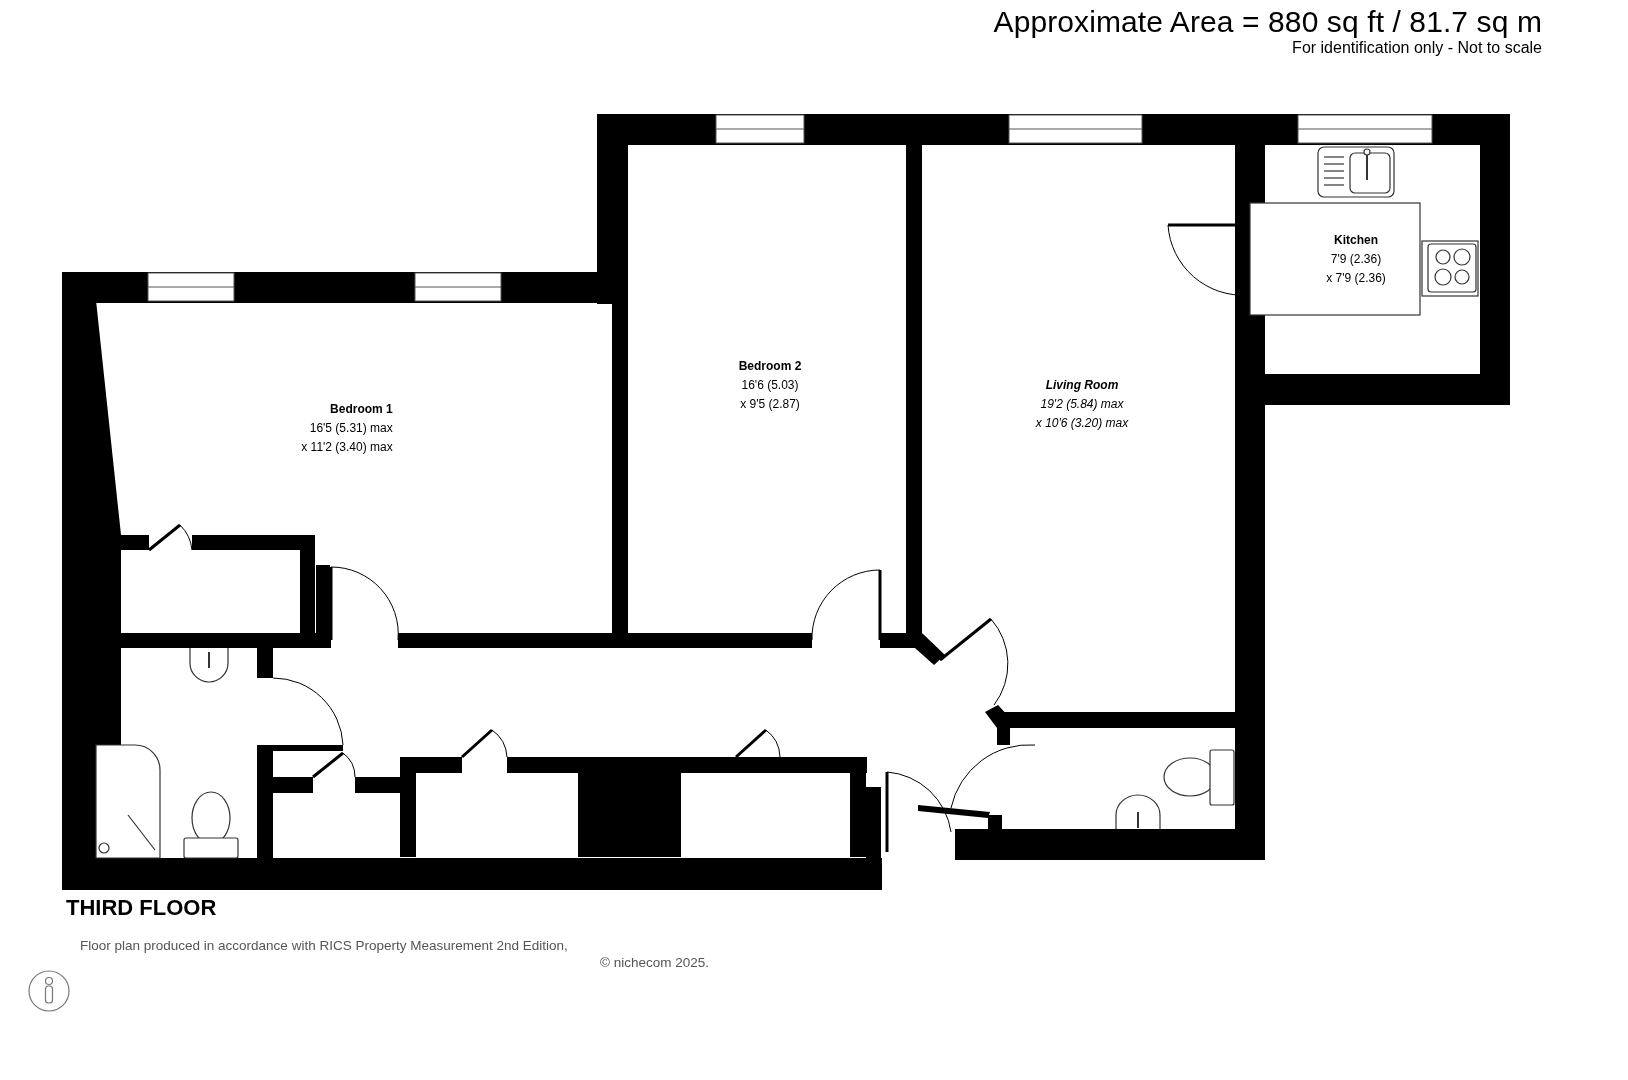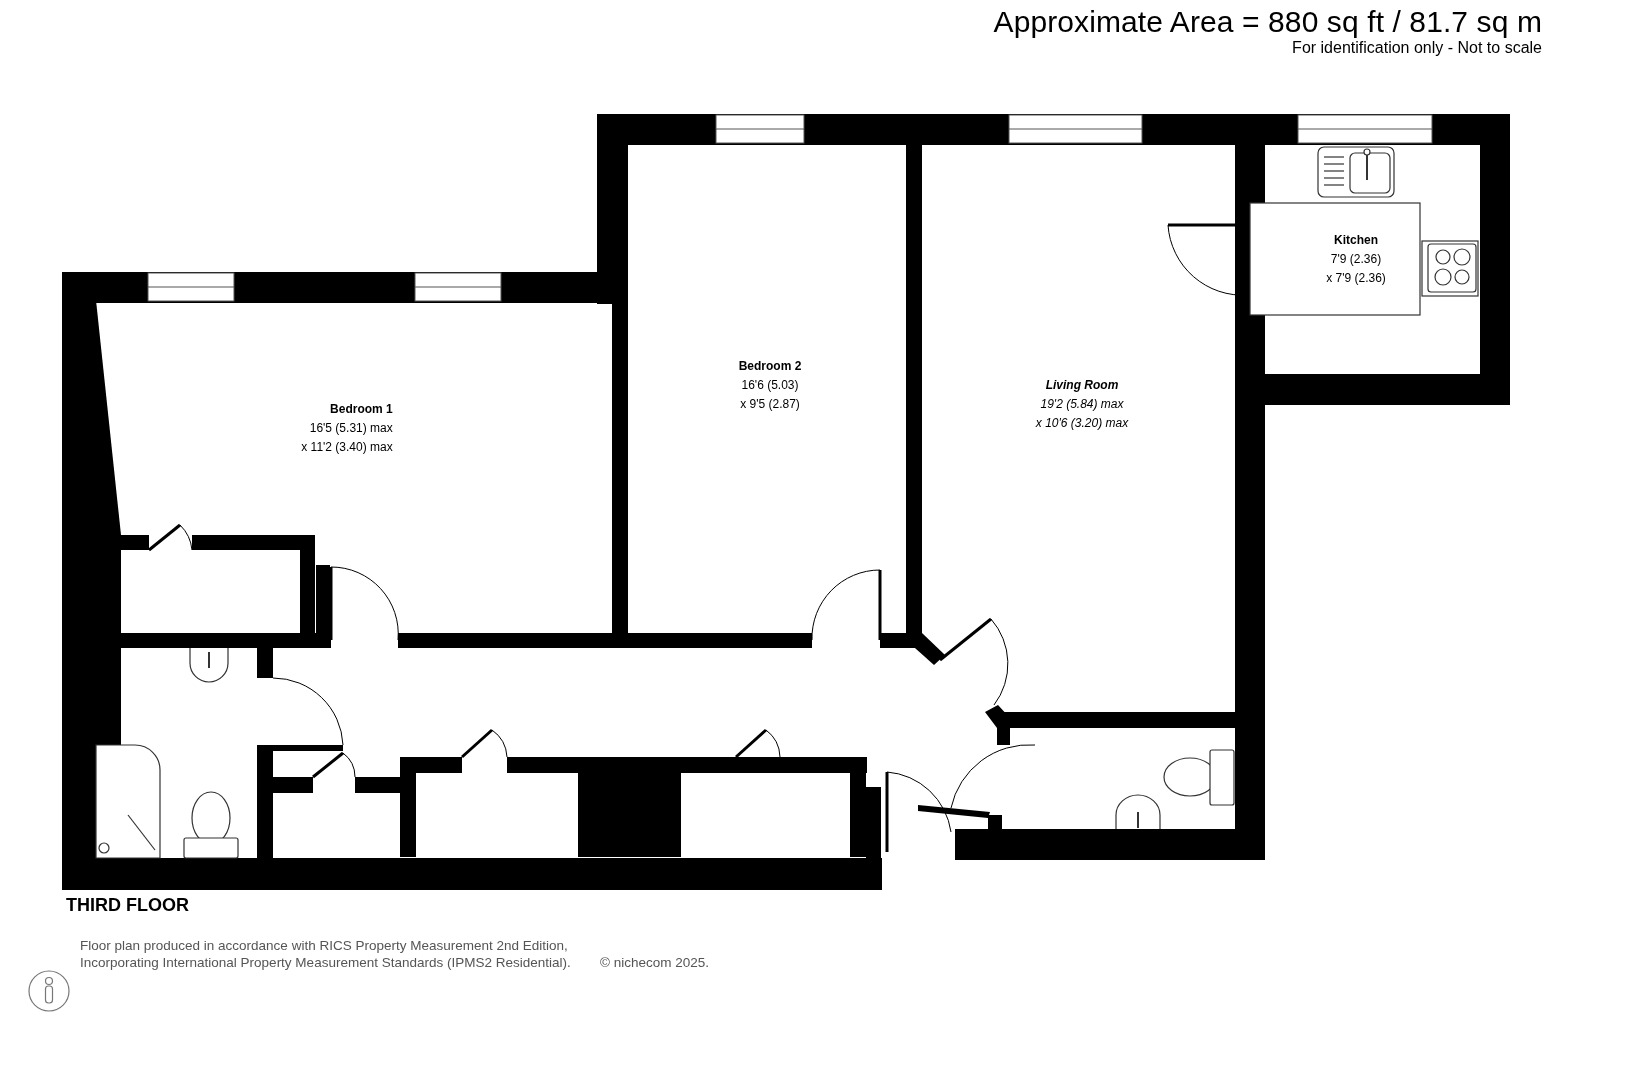--- a/index.html
+++ b/index.html
@@ -5,21 +5,21 @@
   html, body { margin: 0; padding: 0; background: #ffffff; }
   body { width: 1628px; height: 1080px; position: relative; overflow: hidden;
          font-family: "Liberation Sans", sans-serif; color: #000; }
   .abs { position: absolute; }
   .area-title { right: 86px; top: 5px; font-size: 30px; letter-spacing: 0.1px; white-space: nowrap; }
   .area-sub { right: 86px; top: 39px; font-size: 16px; white-space: nowrap; }
   svg.plan { position: absolute; left: 0; top: 0; }
   .room-label { position: absolute; text-align: center; font-size: 12px; line-height: 19px; white-space: nowrap; transform: translateX(-50%); }
   .room-label .name { font-weight: bold; display: block; }
   .room-label .dim { display: block; }
-  .floor-label { left: 66px; top: 895px; font-size: 18px; font-weight: bold; }
+  .floor-label { left: 66px; top: 895px; font-size: 22px; font-weight: bold; }
   .footer { left: 80px; top: 937px; font-size: 13.5px; color: #555; line-height: 17px; white-space: nowrap; }
   .footer .copy { position: absolute; left: 520px; top: 17px; }
   .footer .ref { margin-left: 16px; }
   .figure-icon { left: 27px; top: 969px; }
 </style>
 </head>
 <body>
 
 <div class="abs area-title">Approximate Area = 880 sq ft / 81.7 sq m</div>
 <div class="abs area-sub">For identification only - Not to scale</div>
@@ -203,15 +203,14 @@
 
 <div class="abs floor-label">THIRD FLOOR</div>
 
 <svg class="abs figure-icon" width="44" height="44" viewBox="0 0 44 44">
   <circle cx="22" cy="22" r="20" fill="none" stroke="#777" stroke-width="1.2"></circle>
   <circle cx="22" cy="12" r="3.5" fill="none" stroke="#777" stroke-width="1.2"></circle>
   <rect x="18.5" y="17" width="7" height="17" rx="3" fill="none" stroke="#777" stroke-width="1.2"></rect>
 </svg>
 <div class="abs footer">
   <div>Floor plan produced in accordance with RICS Property Measurement 2nd Edition,</div>
-  <div>Incorporating International Property Measurement Standards (IPMS2 Residential).</div>
   <span class="copy">© nichecom 2025.</span>
 </div>
 
 </body></html>

